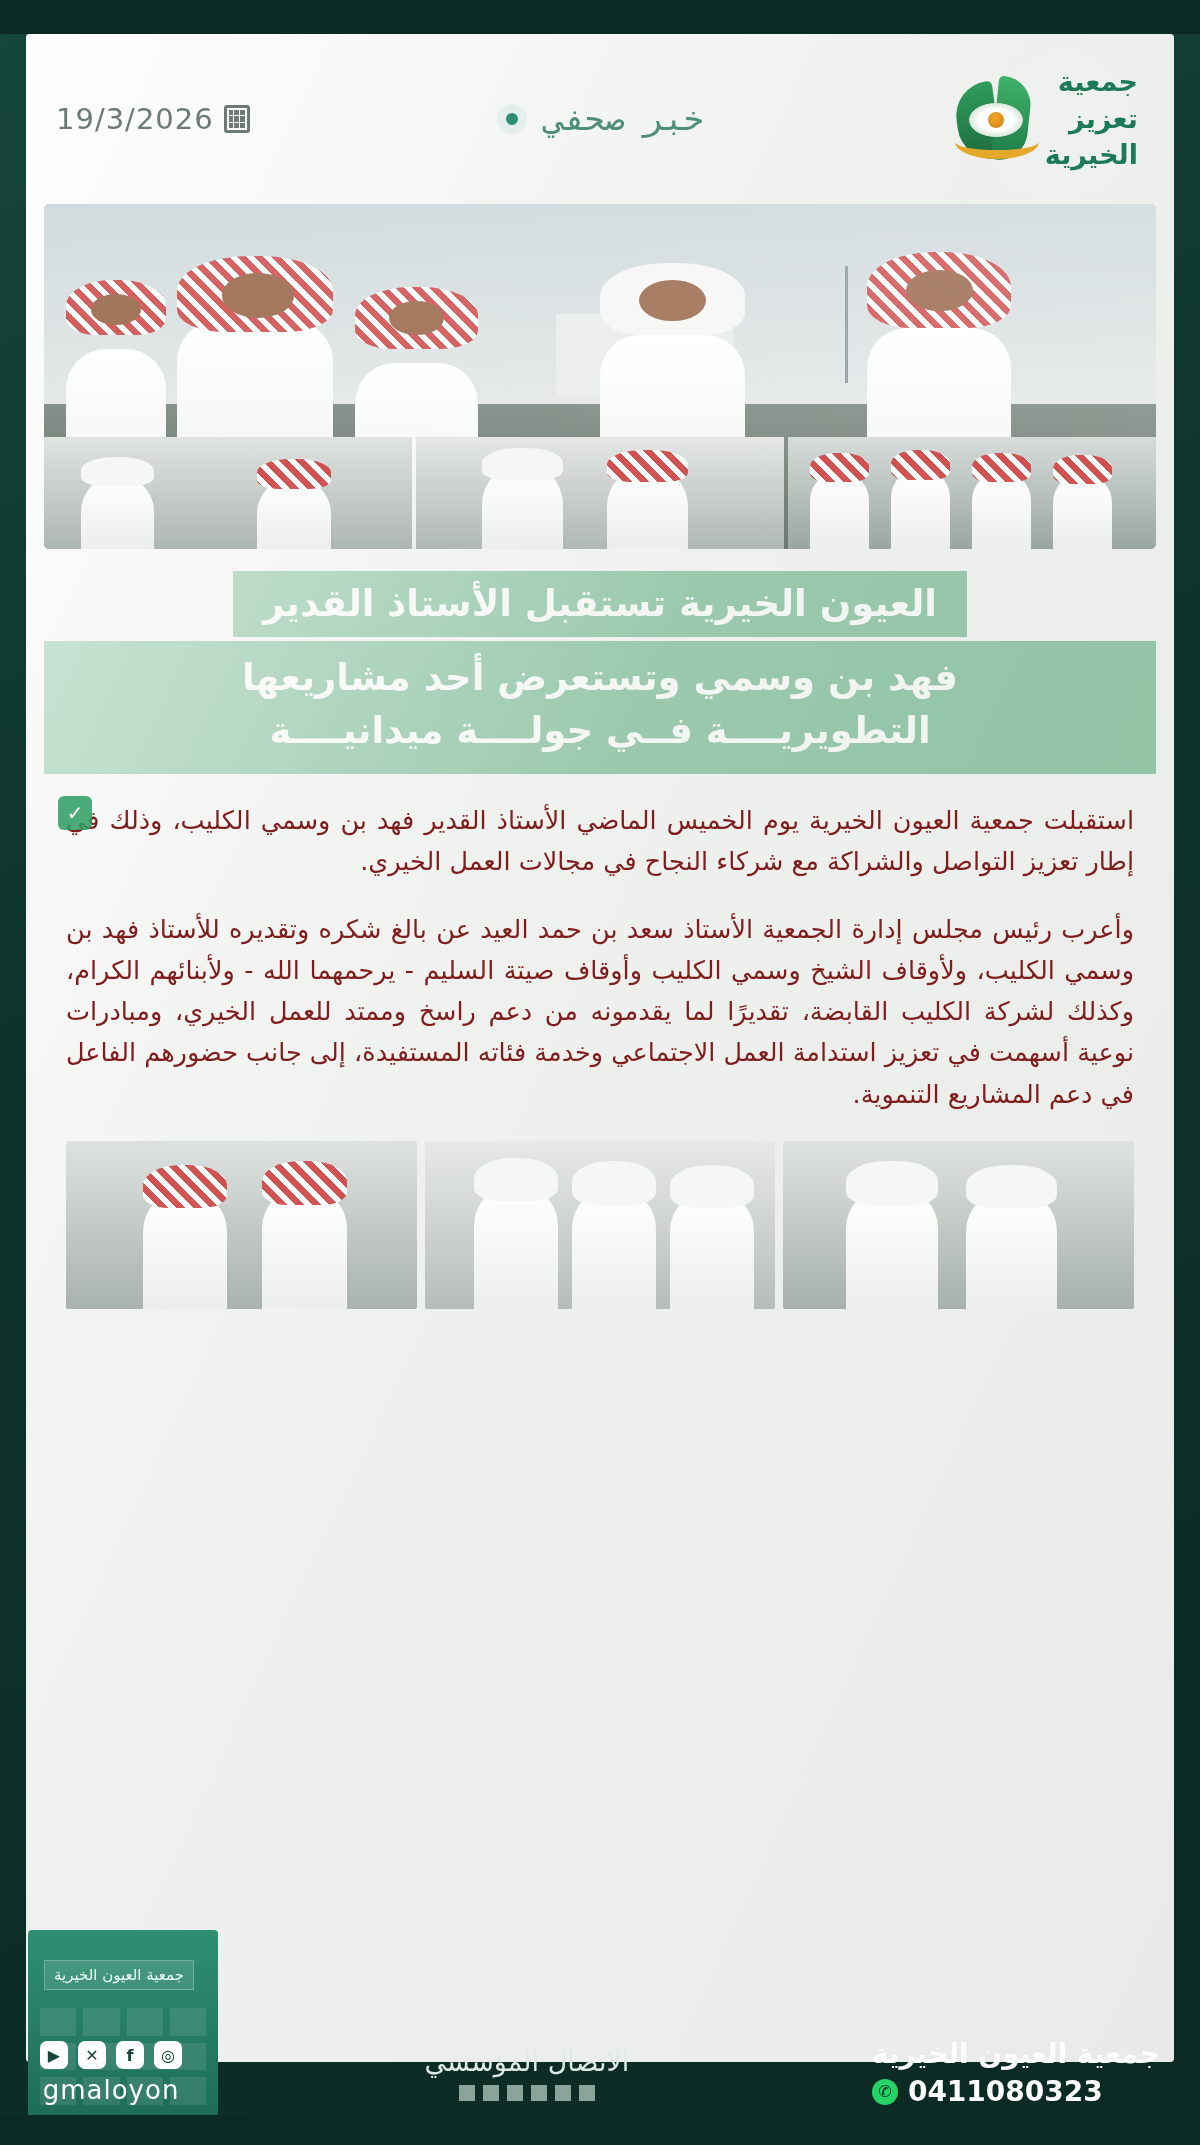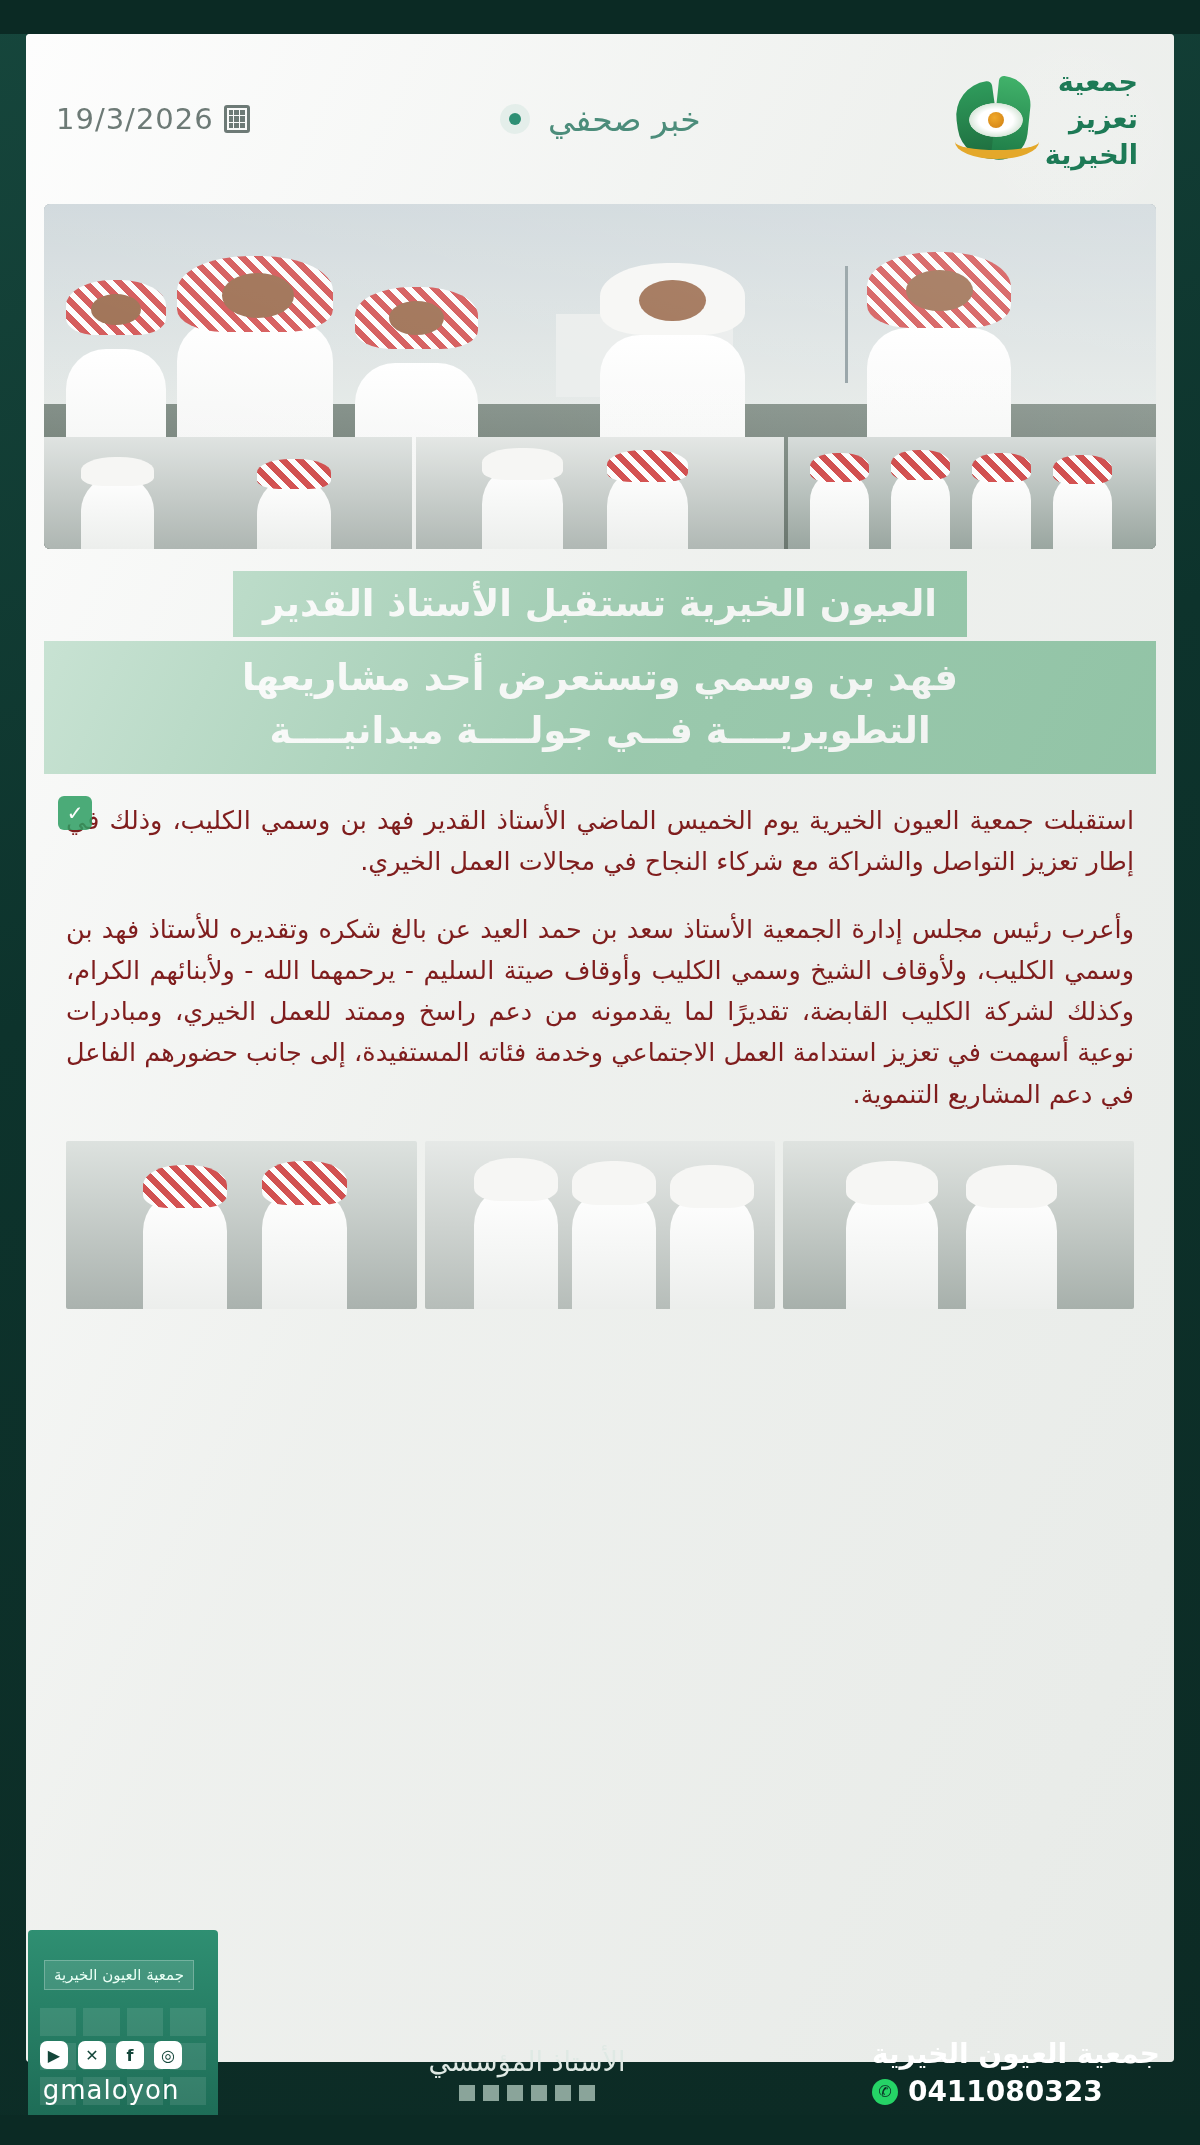--- a/index.html
+++ b/index.html
@@ -105,20 +105,21 @@
     width: 84px; height: 34px;
     border-bottom: 9px solid #e4a82a;
     border-radius: 0 0 50% 50%;
   }
   .header-center {
     display: flex;
     align-items: center;
     gap: 18px;
     color: #2f7f68;
     direction: rtl;
+    font-family: Liberation Mono, monospace;
   }
   .press-label {
     font-size: 33px;
     color: #4c8d7b;
     letter-spacing: 3px;
     font-weight: normal;
   }
   .dot-badge {
     width: 30px; height: 30px;
     border-radius: 50%;
@@ -517,21 +518,21 @@
   <div class="footer">
     <div class="footer-right">
       <div class="f-name">جمعية العيون الخيرية</div>
       <div class="f-phone">
         <span class="wa">✆</span>
         <span>0411080323</span>
       </div>
     </div>
 
     <div class="footer-mid">
-      <span>الأستاذ المؤسسي</span>
+      <span>الاتصال المؤسسي</span>
       <span class="dots">
         <i></i>
           <i></i>
           <i></i>
           <i></i>
           <i></i>
           <i></i>
       </span>
     </div>
 

